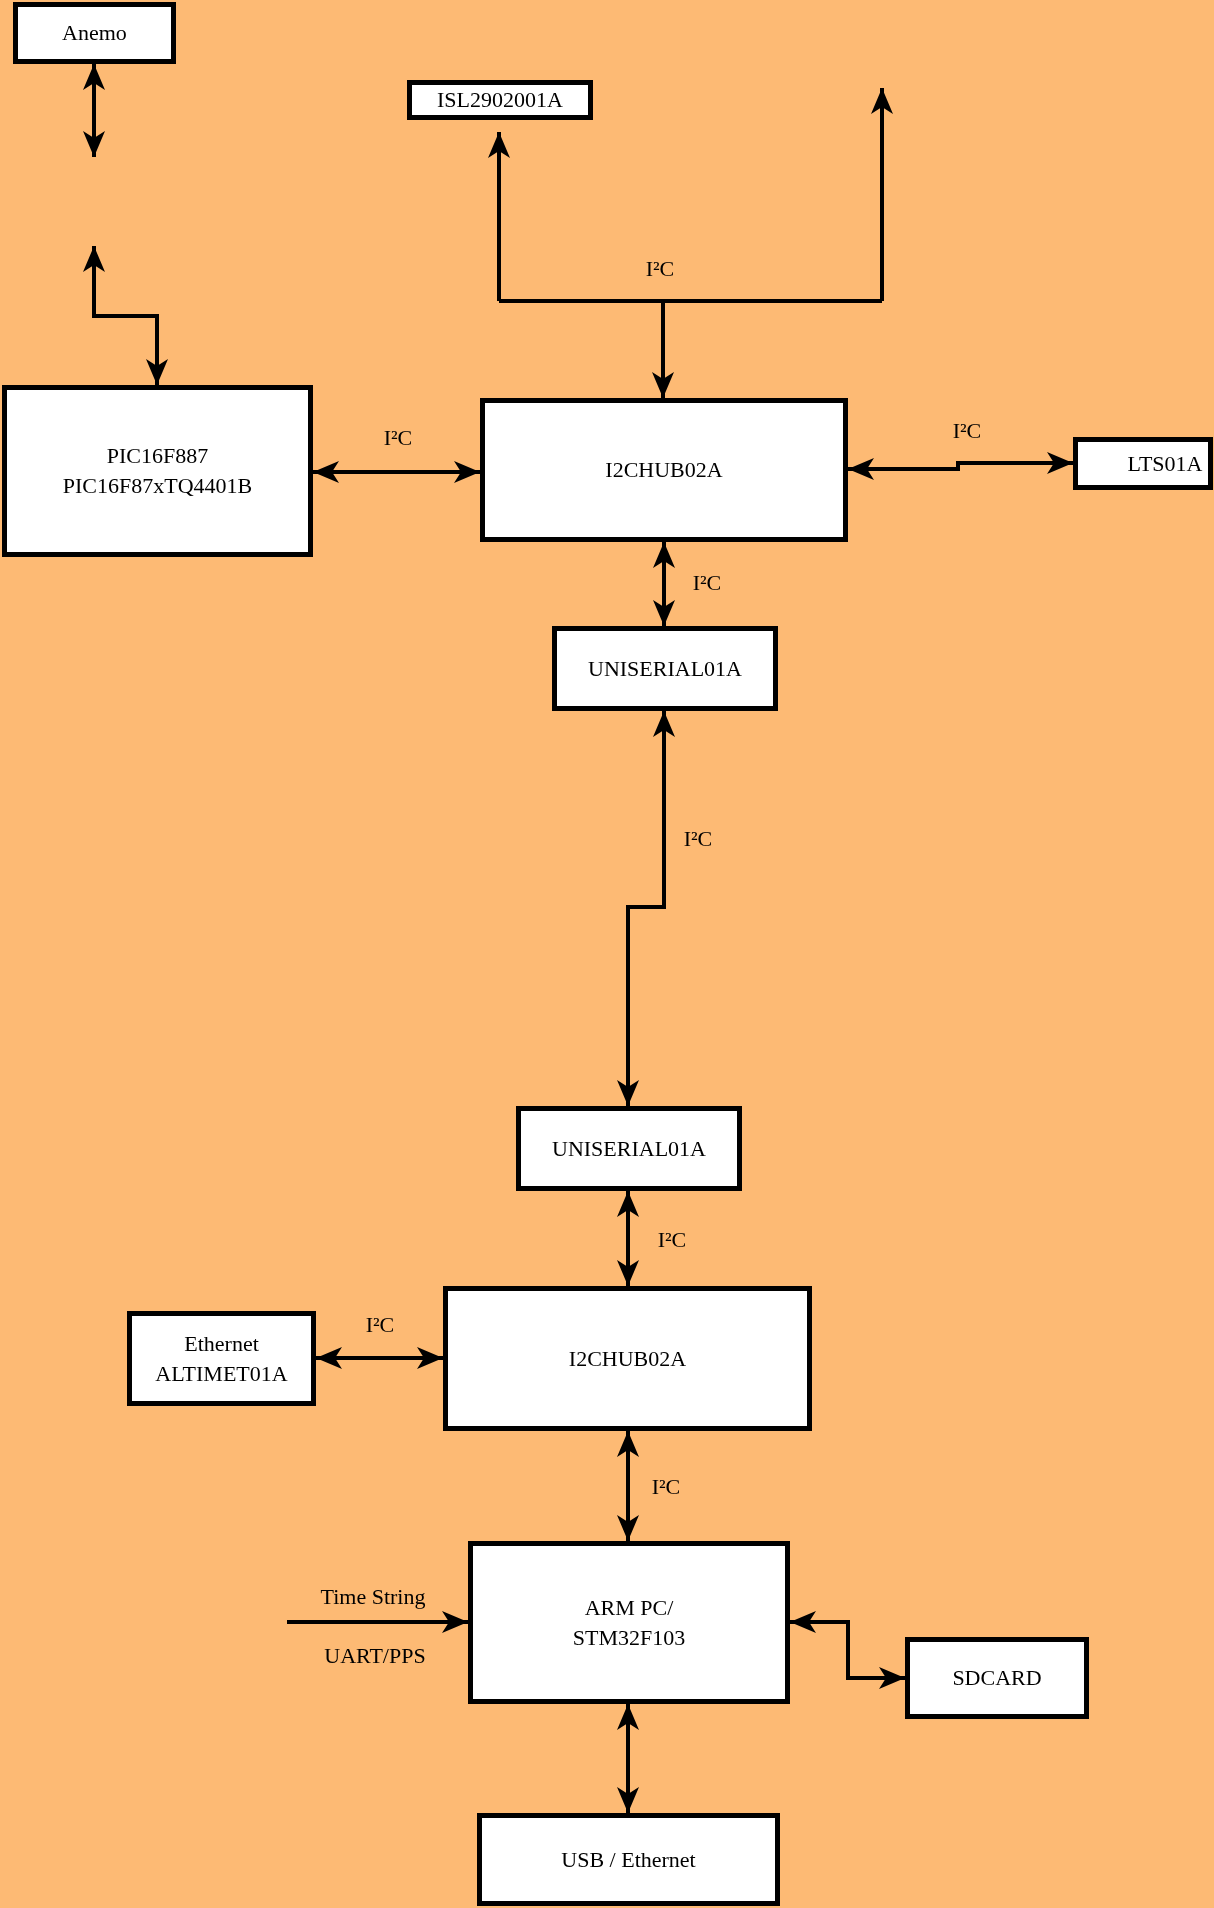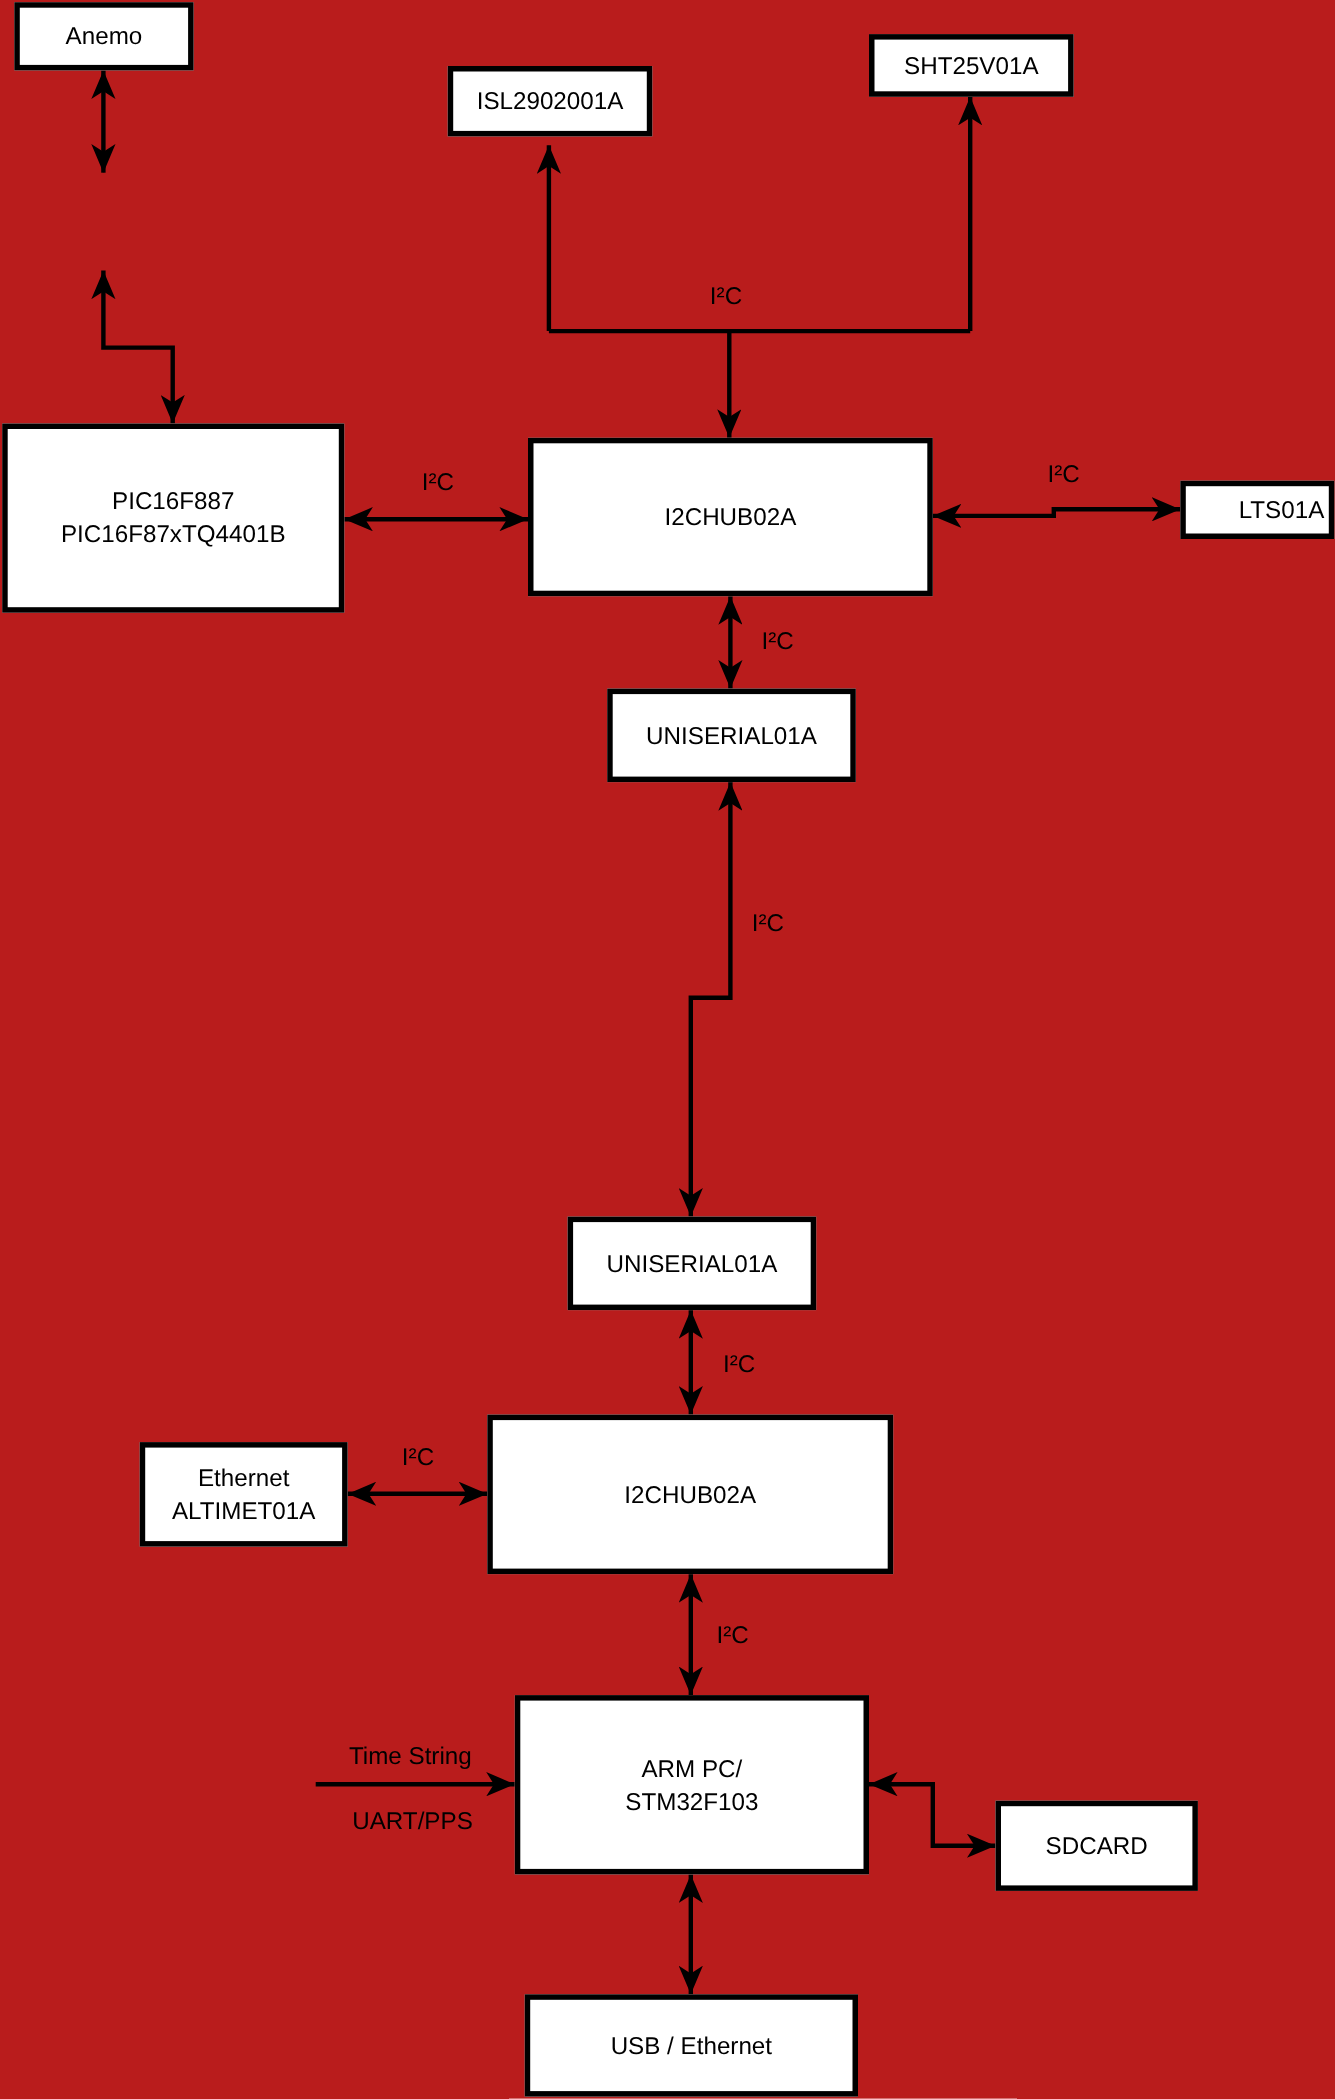--- a/index.html
+++ b/index.html
@@ -1,20 +1,20 @@
 <!DOCTYPE html>
 <html><head>
 <meta charset="utf-8">
 <style>
   html, body { margin:0; padding:0; background:#ffffff; }
   #canvas {
     position:relative;
     width:1214px; height:1908px;
-    background:#b91c1c;
-    font-family:Liberation Sans, sans-serif;
+    background:#fdba74;
+    font-family:Liberation Serif, serif;
     color:#000;
     overflow:hidden;
   }
   svg.edges { position:absolute; left:0; top:0; width:1214px; height:1908px; }
   .node {
     position:absolute;
     box-sizing:border-box;
     border:5px solid #000;
     background:#fff;
     display:flex; flex-direction:column;
@@ -25,21 +25,21 @@
   }
   .elabel {
     position:absolute;
     transform:translate(-50%,-50%);
     font-size:22px; line-height:1;
     white-space:nowrap;
   }
   
   #n-anemo   { left:13px;   top:2px;    width:163px; height:62px;  }
   #n-wind    { left:9px;    top:157px;  width:171px; height:89px;  }
-  #n-isl     { left:407px;  top:60px;   width:186px; height:64px;  }
+  #n-isl     { left:407px;  top:80px;   width:186px; height:40px;  }
   #n-sht     { left:790px;  top:31px;   width:186px; height:57px;  }
   #n-pic     { left:2px;    top:385px;  width:311px; height:172px; }
   #n-hub1    { left:480px;  top:398px;  width:368px; height:144px; }
   #n-lts     { left:1073px; top:437px;  width:140px; height:53px;padding-left:44px;  }
   #n-uni1    { left:552px;  top:626px;  width:226px; height:85px;  }
   #n-uni2    { left:516px;  top:1106px; width:226px; height:85px;  }
   #n-hub2    { left:443px;  top:1286px; width:369px; height:145px; }
   #n-baro    { left:127px;  top:1311px; width:189px; height:95px;  }
   #n-arm     { left:468px;  top:1541px; width:322px; height:163px; }
   #n-gps     { left:109px;  top:1582px; width:178px; height:78px;  }
@@ -90,23 +90,20 @@
 
   <div class="node" id="n-anemo">
     <span>Anemo</span>
   </div>
 
 
   <div class="node" id="n-isl">
     <span>ISL2902001A</span>
   </div>
 
-  <div class="node" id="n-sht">
-    <span>SHT25V01A</span>
-  </div>
 
   <div class="node" id="n-pic">
     <span>PIC16F887</span>
     <span>PIC16F87xTQ4401B</span>
   </div>
 
   <div class="node" id="n-hub1">
     <span>I2CHUB02A</span>
   </div>
 

